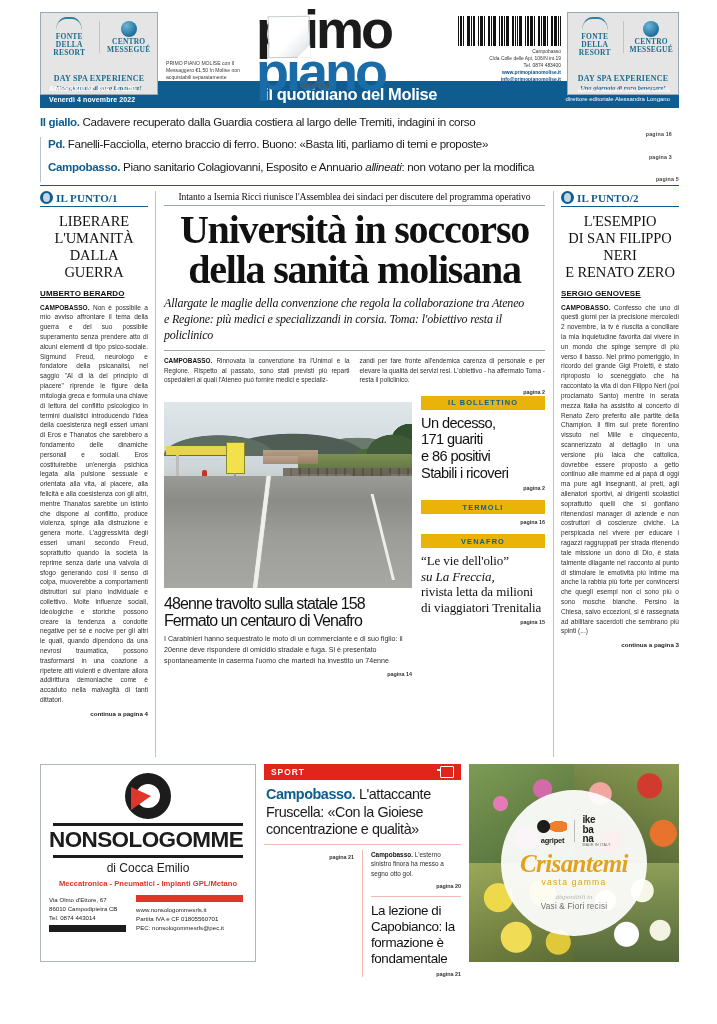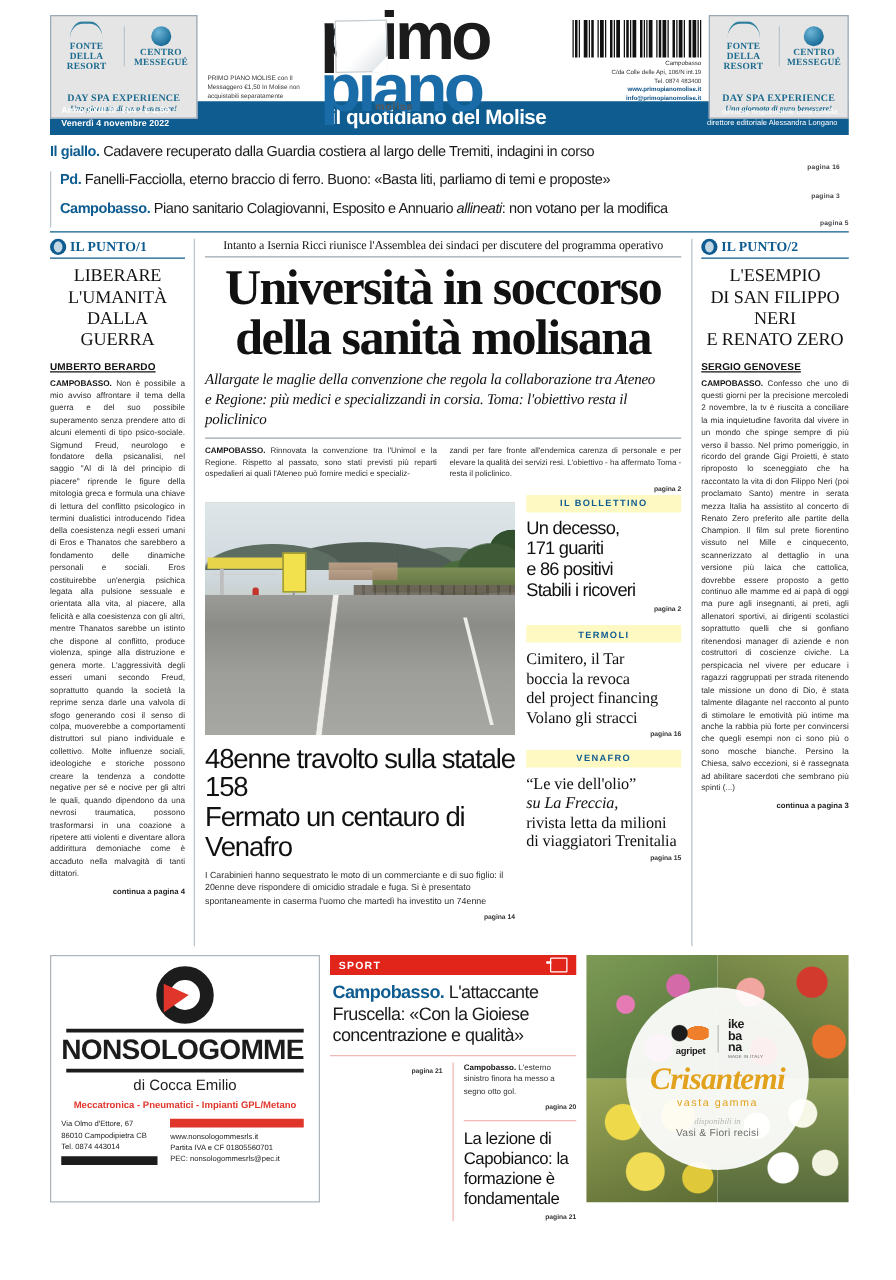--- a/index.html
+++ b/index.html
@@ -104,29 +104,29 @@
   .ph-canopy{position:absolute;left:2px;top:44px;width:60px;height:9px;background:#e8d44a;box-shadow:0 9px 0 -4px #cfcfcf;}
   .ph-canopy:after{content:"";position:absolute;left:10px;top:9px;width:3px;height:22px;background:#bdbdbd;}
   .ph-sign{position:absolute;left:62px;top:40px;width:17px;height:30px;background:#f2e14c;border:1px solid #8a8a2a;}
   .ph-sign:after{content:"";position:absolute;left:7px;top:30px;width:2px;height:16px;background:#9a9a9a;}
   .ph-hydrant{position:absolute;left:38px;top:68px;width:5px;height:14px;background:#c4342a;border-radius:2px 2px 0 0;}
   .ph-road{position:absolute;left:0;right:0;bottom:0;height:112px;background:linear-gradient(180deg,#9a9b96 0%,#8b8c87 22%,#9d9e99 55%,#a7a8a3 100%);}
   .ph-line-c{position:absolute;bottom:0;left:36%;width:4px;height:112px;background:#f0efe9;transform:skewX(-7deg);transform-origin:bottom;box-shadow:0 0 1px #fff;}
   .ph-line-r{position:absolute;bottom:8px;right:7%;width:3px;height:86px;background:#ededea;transform:skewX(14deg);transform-origin:bottom;}
   .ph-houses{position:absolute;left:40%;top:48px;width:22%;height:14px;background:linear-gradient(180deg,#c8a98f,#9d7f66);opacity:.85;}
 
-  .subhead{font-family:"Liberation Sans",sans-serif;font-size:22px;line-height:1.08;letter-spacing:-.9px;color:#111;margin:7px 0 5px;}
+  .subhead{font-family:"Liberation Sans",sans-serif;font-size:16px;line-height:1.08;letter-spacing:-.9px;color:#111;margin:7px 0 5px;}
   .subbody{font-size:7.1px;line-height:1.55;color:#2d2d2d;}
   .subpage{font-size:5.4px;font-weight:bold;text-align:right;color:#333;margin-top:4px;}
 
   
   .col-center-inner{display:flex;gap:9px;}
   .cc-main{flex:1;min-width:0;}
   .cc-side{width:124px;flex:0 0 124px;}
-  .tagbar{background:#fef9c3;color:#0e5c90;font-size:7.4px;font-weight:bold;letter-spacing:1.1px;text-align:center;padding:2.5px 0;margin-bottom:5px;}
+  .tagbar{background:#eab308;color:#0e5c90;font-size:7.4px;font-weight:bold;letter-spacing:1.1px;text-align:center;padding:2.5px 0;margin-bottom:5px;}
   .box-head-sans{font-family:"Liberation Sans",sans-serif;font-size:14.6px;line-height:1.16;letter-spacing:-.6px;color:#111;}
   .box-head-serif{font-family:"Liberation Serif",serif;font-size:13px;line-height:1.2;color:#111;letter-spacing:-.1px;}
   .box-page{font-size:5.4px;font-weight:bold;text-align:right;color:#333;margin:3px 0 9px;}
   .box-head-serif i{font-style:italic;}
 
   
   .bottom{display:flex;margin:7px 38px 0 40px;height:198px;gap:8px;}
   .ad-left{width:216px;border:1px solid #aeb6bc;box-sizing:border-box;padding:8px 8px 6px;position:relative;background:#fff;}
   .nsg-mark{width:46px;height:46px;margin:0 auto 4px;position:relative;}
   .nsg-ring{position:absolute;inset:0;border-radius:50%;border:11px solid #1c1c1c;box-sizing:border-box;}
@@ -373,26 +373,20 @@
               <span>Un decesso,</span><br>
               <span>171 guariti</span><br>
               <span>e 86 positivi</span><br>
               <span>Stabili i ricoveri</span>
             </div>
             <div class="box-page">pagina 2</div>
           </div>
 
           <div>
             <div class="tagbar">TERMOLI</div>
-            <div class="box-head-serif">
-              <span>Cimitero, il Tar</span><br>
-              <span>boccia la revoca</span><br>
-              <span>del project financing</span><br>
-              <span>Volano gli stracci</span>
-            </div>
             <div class="box-page">pagina 16</div>
           </div>
 
           <div>
             <div class="tagbar">VENAFRO</div>
             <div class="box-head-serif">
               <span>“Le vie dell'olio”</span><br>
               <i>su La Freccia,</i><br>
               <span>rivista letta da milioni</span><br>
               <span>di viaggiatori Trenitalia</span>

